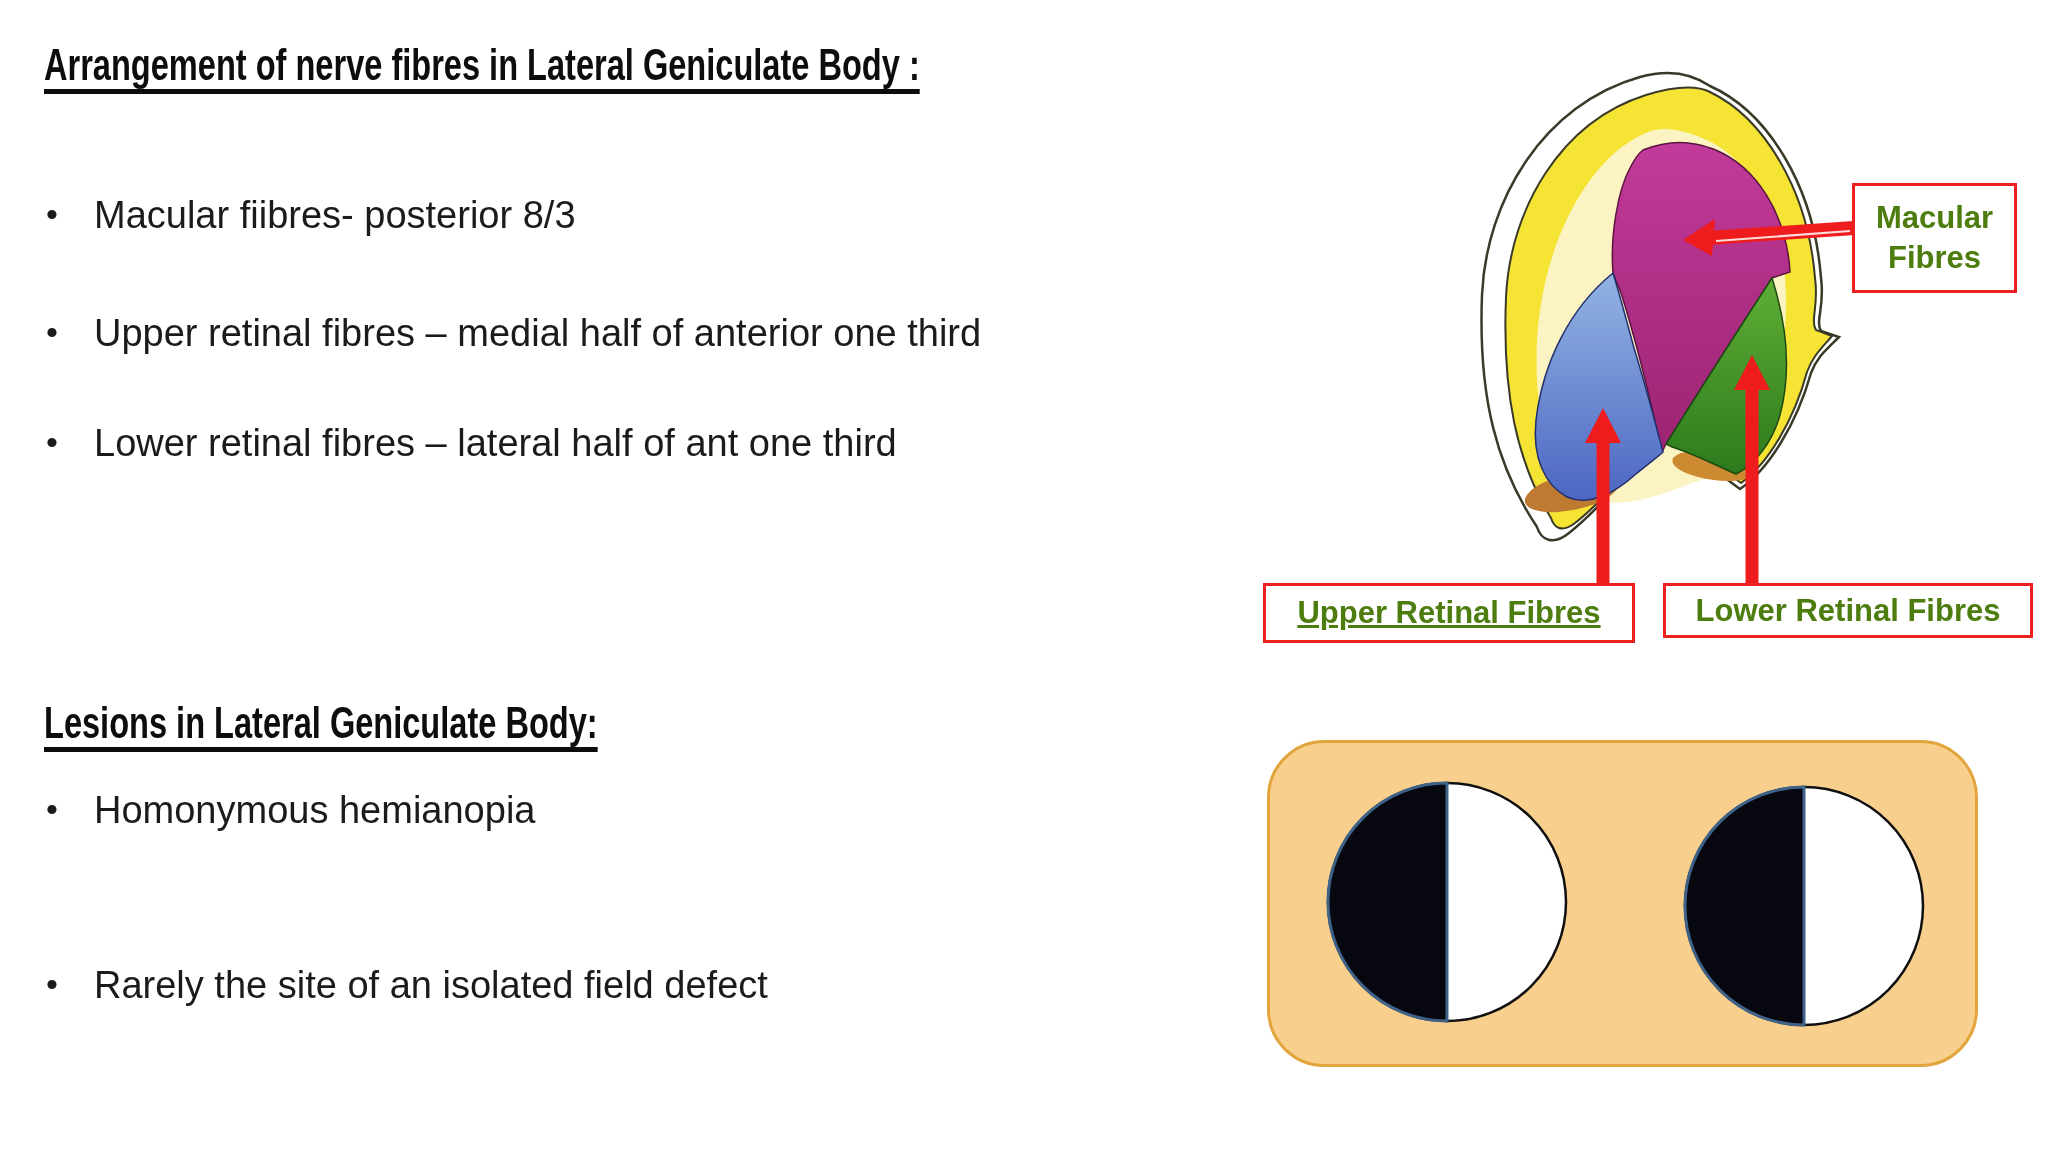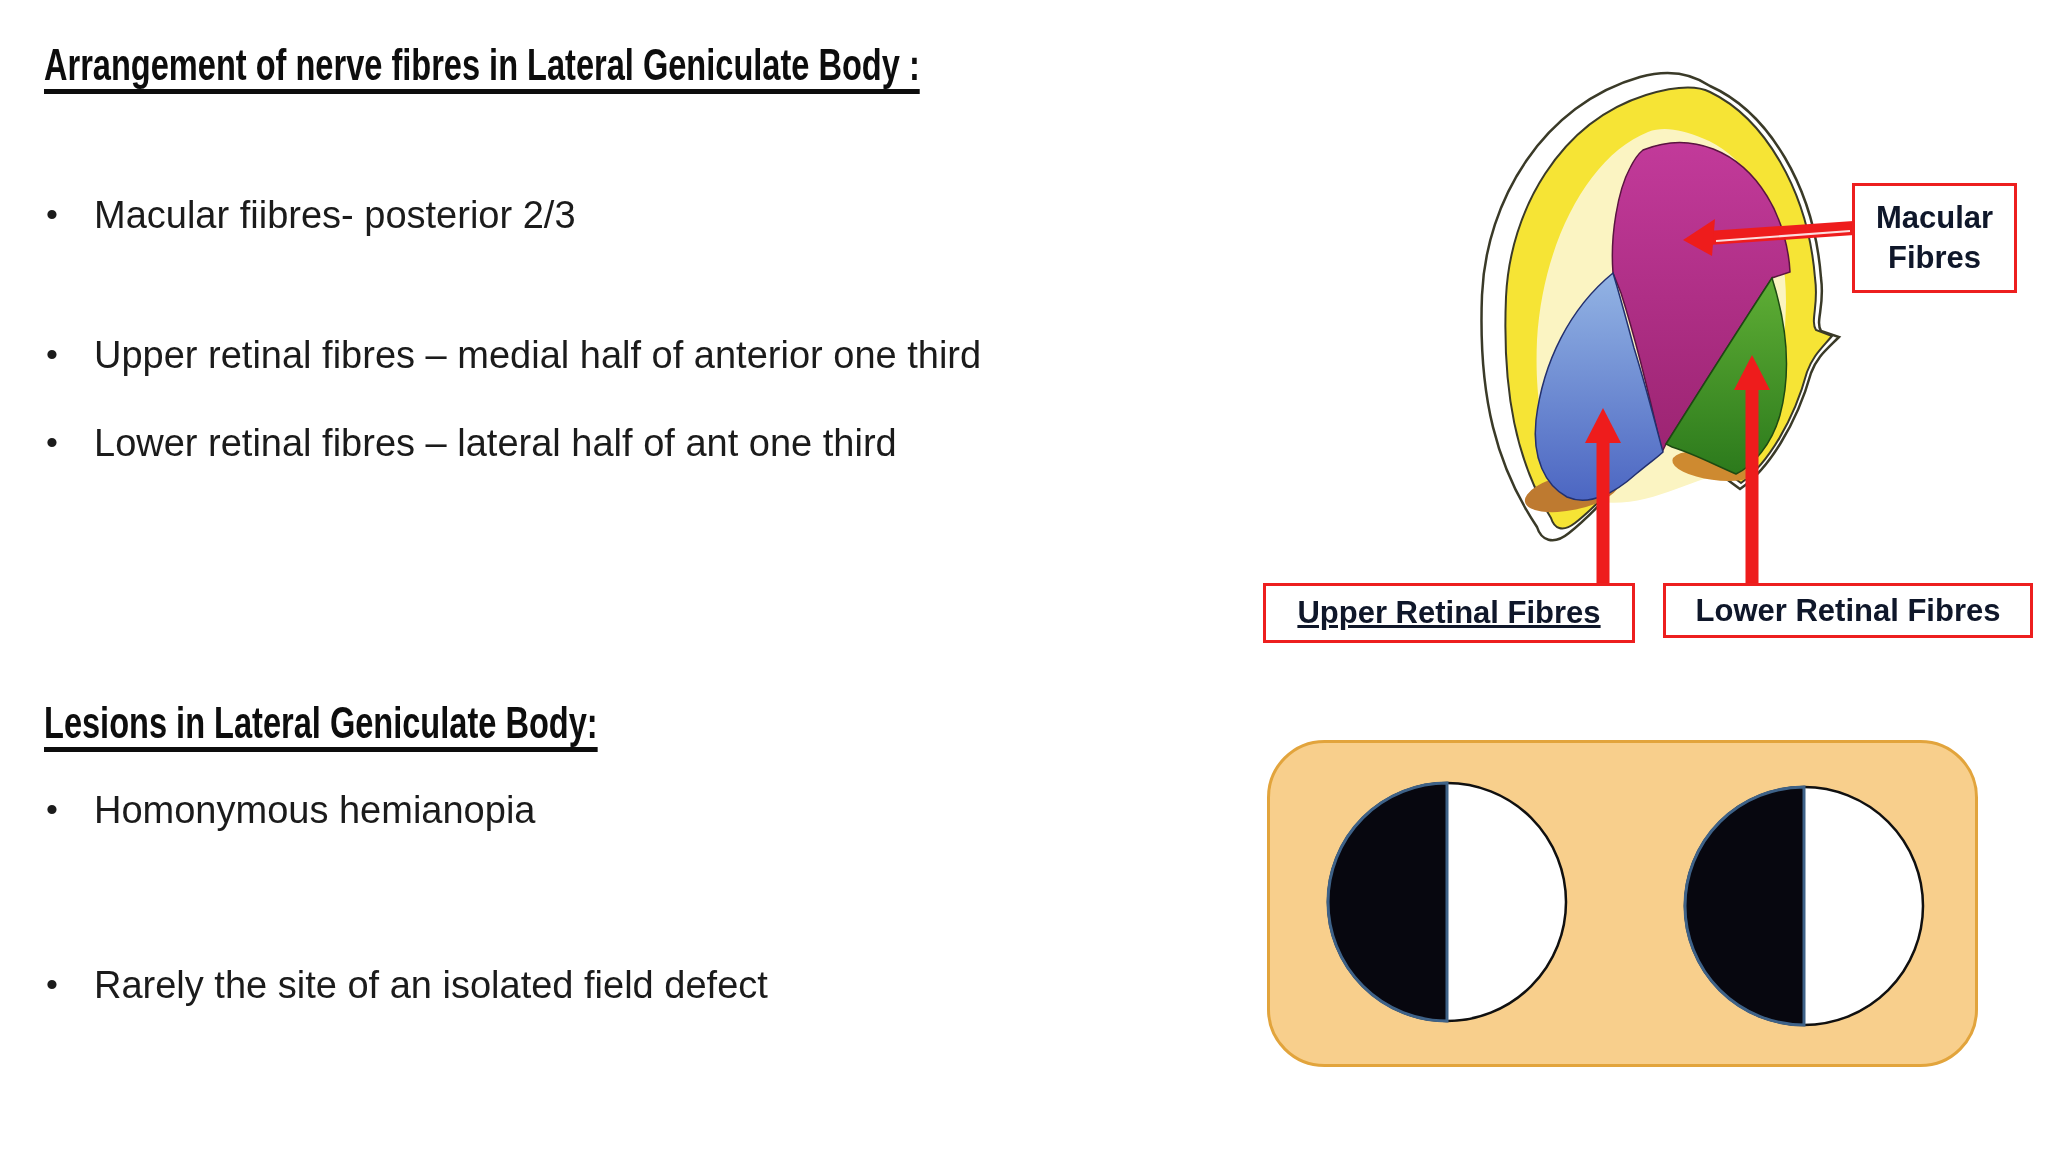--- a/index.html
+++ b/index.html
@@ -12,45 +12,45 @@
            font-size:44px;line-height:58px;color:#0d0d0d;}
   .heading .squeeze{display:inline-block;transform:scaleX(.74);transform-origin:left center;
            text-decoration:underline;text-decoration-thickness:5px;text-underline-offset:9px;}
   #title{top:36px;}
   #lesions-heading{top:694px;}
 
   
   .bullet{position:absolute;left:44px;padding-left:50px;font-size:38px;line-height:46px;
           color:#1b1b1b;white-space:nowrap;list-style:none;margin:0;}
   .bullet::before{content:"•";position:absolute;left:2px;top:-1px;font-size:34px;color:#1b1b1b;}
-  #b1{top:192px;} #b2{top:332px;} #b3{top:420px;} #b4{top:787px;} #b5{top:962px;}
+  #b1{top:192px;} #b2{top:310px;} #b3{top:420px;} #b4{top:787px;} #b5{top:962px;}
 
   
   .lbl{position:absolute;background:#ffffff;border:3px solid #ed1f1f;display:flex;
        align-items:center;justify-content:center;text-align:center;font-weight:bold;
-       color:#0f172a;box-sizing:border-box;}
+       color:#4d7c0f;box-sizing:border-box;}
   #lbl-macular{left:1852px;top:183px;width:165px;height:110px;font-size:31px;line-height:40px;padding:0 10px;}
   #lbl-upper{left:1263px;top:583px;width:372px;height:60px;font-size:31px;text-decoration:underline;}
   #lbl-lower{left:1663px;top:583px;width:370px;height:55px;font-size:31px;}
 
   svg{position:absolute;display:block;}
   #lgb-svg{left:1380px;top:60px;}
   #field-svg{left:1267px;top:740px;}
 </style>
 </head>
 <body>
 
 <div class="slide">
 
   <div class="heading" id="title">
     <span class="squeeze">Arrangement of nerve fibres in Lateral Geniculate Body :</span>
   </div>
 
   <ul style="margin:0;padding:0;">
-    <li class="bullet" id="b1">Macular fiibres- posterior 2/3</li>
+    <li class="bullet" id="b1">Macular fiibres- posterior 8/3</li>
     <li class="bullet" id="b2">Upper retinal fibres – medial half of anterior one third</li>
     <li class="bullet" id="b3">Lower retinal fibres – lateral half of ant one third</li>
   </ul>
 
   <div class="heading" id="lesions-heading">
     <span class="squeeze">Lesions in Lateral Geniculate Body:</span>
   </div>
 
   <ul style="margin:0;padding:0;">
     <li class="bullet" id="b4">Homonymous hemianopia</li>

